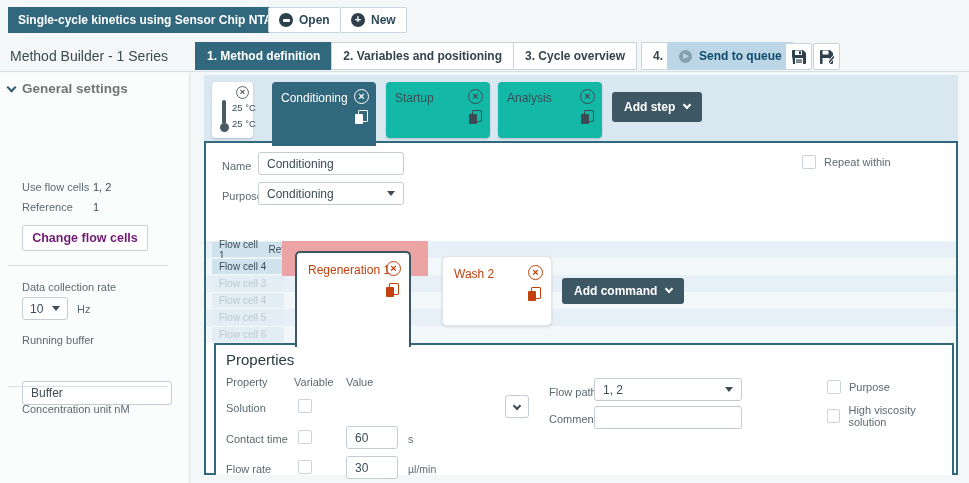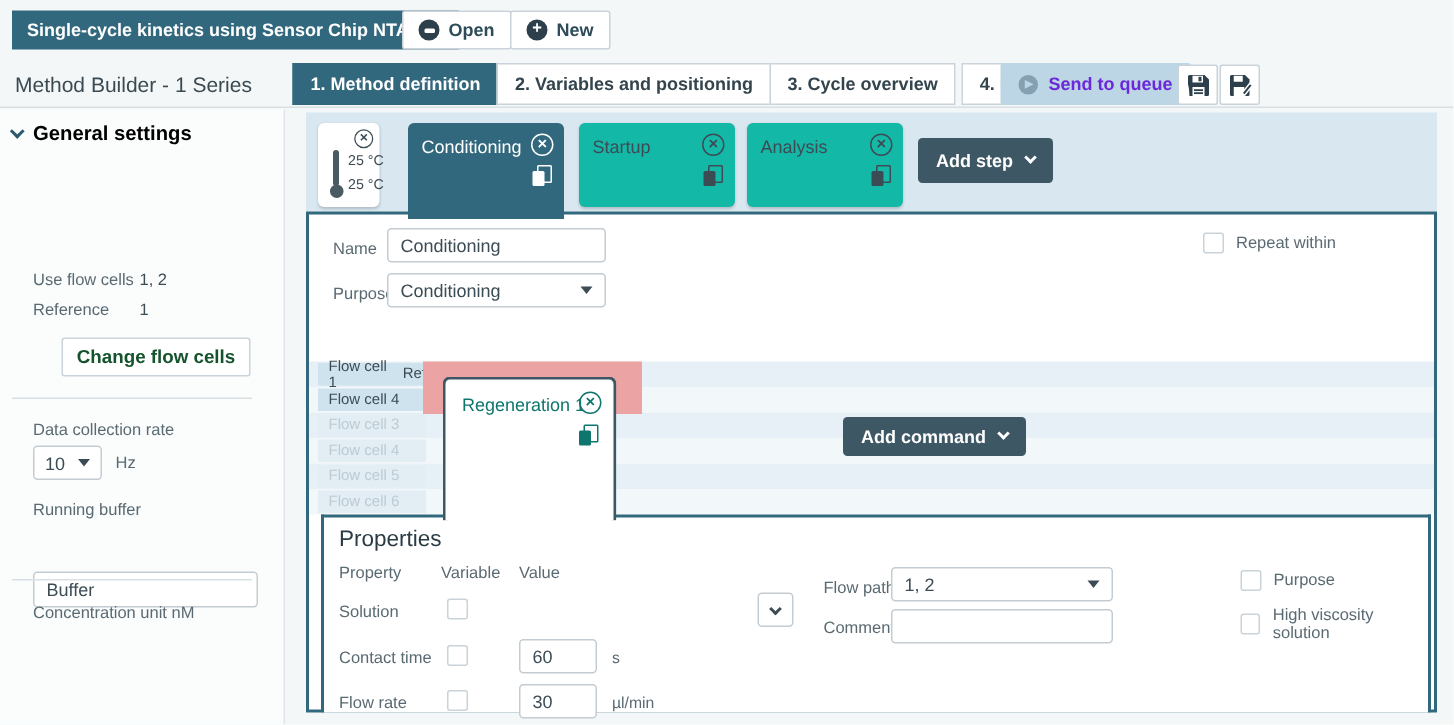--- a/index.html
+++ b/index.html
@@ -42,39 +42,39 @@
 
   
   .toolbar { position:absolute; left:0; top:40px; width:969px; height:32px; border-bottom:1px solid #d9e0e3; }
   .app-title { position:absolute; left:10px; top:8px; font-size:14px; color:#3a4a52; }
   .wiz-tabs { position:absolute; left:196px; top:2px; height:28px; display:flex; }
   .wiz-tab { display:flex; align-items:center; padding:0 11px; font-size:12px; font-weight:bold;
     background:#fff; border:1px solid #c9d3d9; color:#33444d; margin-left:-1px; cursor:pointer; white-space:nowrap; }
   .wiz-tab.sel { background:#31687d; border-color:#31687d; color:#fff; }
   .wiz-tab.gap { margin-left:4px; }
   .queue-btn { position:absolute; left:667px; top:2px; height:28px; display:flex; align-items:center; gap:7px;
-    background:#bcd6e6; color:#6d28d9; border:none; border-radius:2px; padding:0 12px;
+    background:#bcd6e6; color:#0c4a6e; border:none; border-radius:2px; padding:0 12px;
     font-size:12px; font-weight:bold; }
   .play-ic { display:inline-flex; align-items:center; justify-content:center; width:13px; height:13px;
     border-radius:50%; background:#85a0b0; color:#bcd6e6; font-size:7px; }
   .play-ic::before { content:"▶"; margin-left:1px; }
   .icon-btn { position:absolute; top:3px; width:27px; height:27px; background:#fff; border:1px solid #c9d3d9;
     border-radius:2px; display:flex; align-items:center; justify-content:center; cursor:pointer; }
   .save-btn { left:785px; } .saveas-btn { left:813px; }
 
   
   .sidebar { position:absolute; left:0; top:73px; width:190px; height:410px; background:#fbfdfd;
     border-right:1px solid #dfe5e8; }
   .sb-head { position:absolute; left:8px; top:8px; display:flex; align-items:center; gap:7px;
-    font-size:13.5px; font-weight:bold; color:#000000; cursor:pointer; }
+    font-size:13.5px; font-weight:bold; color:#737373; cursor:pointer; }
   .sb-head .chev { border-color:#2b5a6e; margin-top:-2px; }
   .sb-label { position:absolute; font-size:11px; color:#5a6a72; }
   .sb-value { position:absolute; font-size:11px; color:#3c4c55; }
   .sb-btn { position:absolute; background:#fff; border:1px solid #c9d3d9; border-radius:2px;
-    font-size:12.5px; font-weight:bold; color:#14532d; cursor:pointer;margin-left:19px; }
+    font-size:12.5px; font-weight:bold; color:#701a75; cursor:pointer; }
   .sb-divider { position:absolute; left:8px; width:160px; border-top:1px solid #d9e0e3; }
   .sb-select { position:absolute; display:flex; align-items:center; justify-content:space-between;
     background:#fff; border:1px solid #c3ccd2; border-radius:3px; padding:0 7px; font-size:12px;
     color:#3c4c55; cursor:pointer; }
   .sb-input { position:absolute; background:#fff; border:1px solid #c3ccd2; border-radius:3px;
     padding:0 8px; font-size:12px; color:#3c4c55; font-family:"Liberation Sans",sans-serif; }
 
   
   .step-strip { position:absolute; left:204px; top:75px; width:754px; height:68px; background:#d8e7f0; }
   .thermo-card { position:absolute; left:212px; top:82px; width:41px; height:56px; background:#fff;
@@ -116,21 +116,21 @@
   .flow-row { position:relative; height:17px; display:flex; align-items:center; }
   .flow-row:nth-child(odd)  { background:#e7f0f6; }
   .flow-row:nth-child(even) { background:#f2f7fa; }
   .flow-lbl { width:72px; margin-left:6px; height:15px; display:flex; align-items:center; gap:6px;
     padding-left:7px; font-size:10px; }
   .flow-row.active .flow-lbl { background:#cfe3ee; color:#3c4c55; }
   .flow-row.inactive .flow-lbl { background:#e2edf4; color:#bccbd4; }
   .pink-band { position:absolute; left:76px; top:98px; width:146px; height:35px; background:#eba3a3; z-index:1; }
 
   
-  .cmd-card { position:absolute; background:#fff; border-radius:5px; color:#0f766e; cursor:pointer; }
+  .cmd-card { position:absolute; background:#fff; border-radius:5px; color:#c2410c; cursor:pointer; }
   .cmd-card .lbl { position:absolute; left:11px; top:10px; font-size:12px; white-space:nowrap; }
   .cmd-card .circle-x { position:absolute; right:8px; top:8px; }
   .cmd-card .copy-ic { position:absolute; right:10px; top:30px; }
   .cmd-regen { left:89px; top:108px; width:116px; height:96px; border:2px solid #3e5765; border-bottom:none;
     border-radius:5px 5px 0 0; z-index:3; }
   .cmd-wash { left:236px; top:113px; width:110px; height:70px; border:1px solid #dfe5e9;
     box-shadow:0 1px 3px rgba(0,0,0,.12); z-index:2; }
   .add-command { position:absolute; left:356px; top:135px; height:26px; z-index:2; }
 
   
@@ -296,20 +296,25 @@
         </span>
       </div>
     </div>
     <div class="pink-band"></div>
 
     <div class="cmd-card cmd-regen">
       <span class="lbl">Regeneration 1</span>
       <span class="circle-x"></span>
       <span class="copy-ic"></span>
     </div>
+    <div class="cmd-card cmd-wash">
+      <span class="lbl">Wash 2</span>
+      <span class="circle-x"></span>
+      <span class="copy-ic"></span>
+    </div>
     <button class="dark-btn add-command">
       <span>Add command</span>
       <span class="chev"></span>
     </button>
 
     <div class="props">
       <div class="props-title">Properties</div>
       <span class="col-head" style="left:10px;">Property</span>
       <span class="col-head" style="left:78px;">Variable</span>
       <span class="col-head" style="left:130px;">Value</span>

